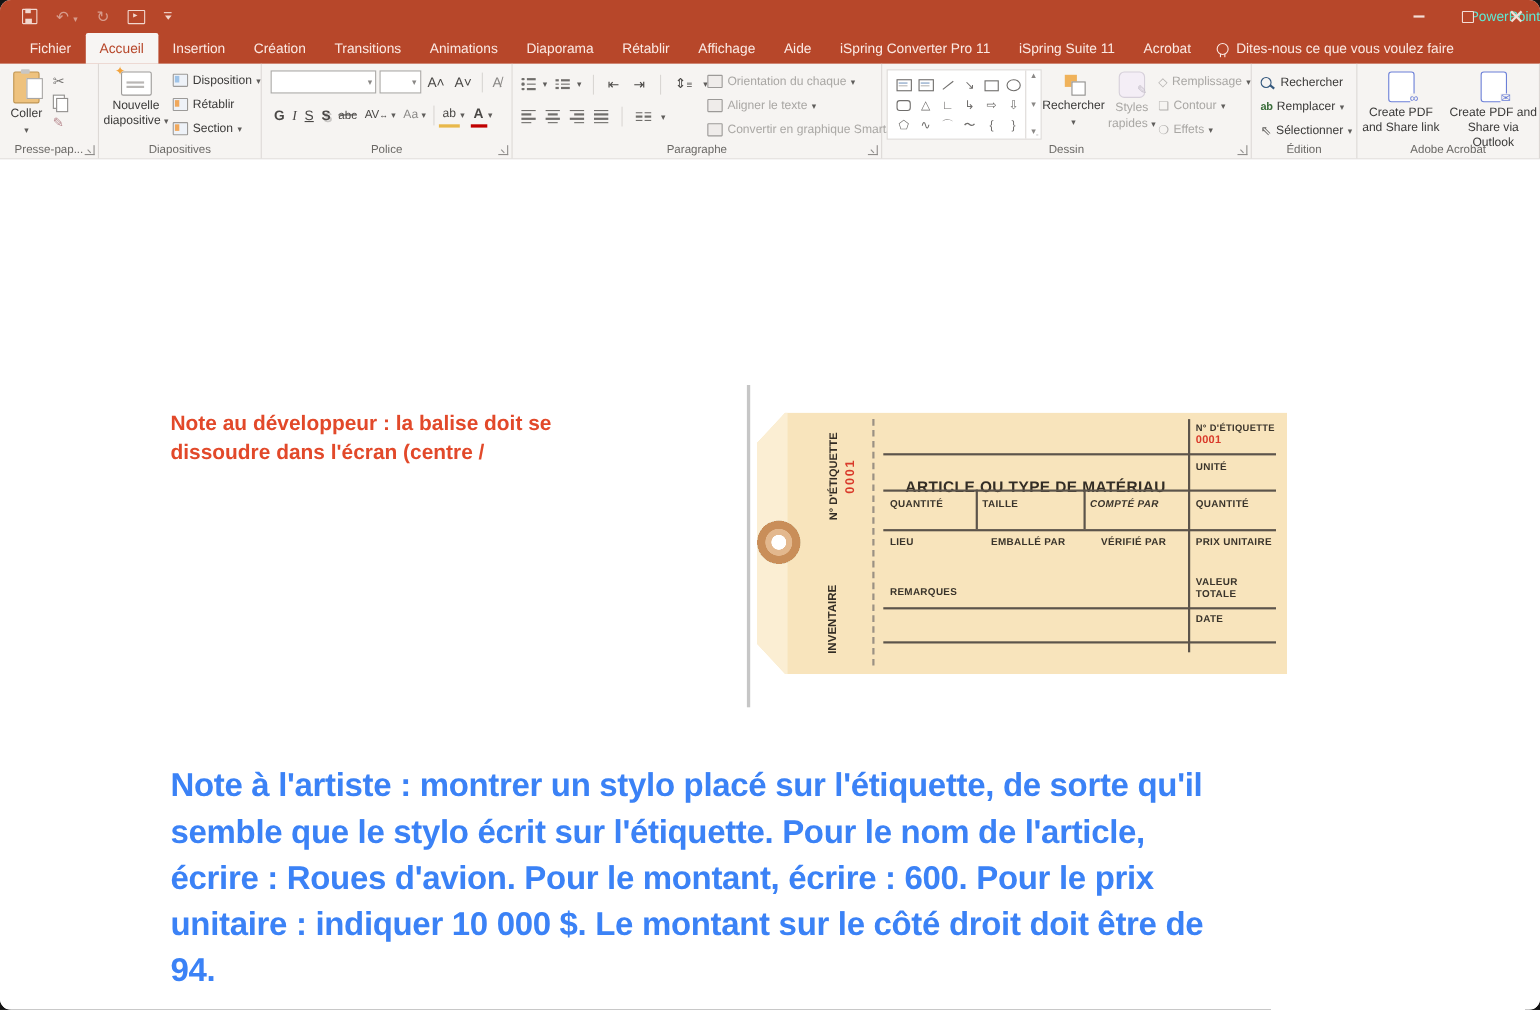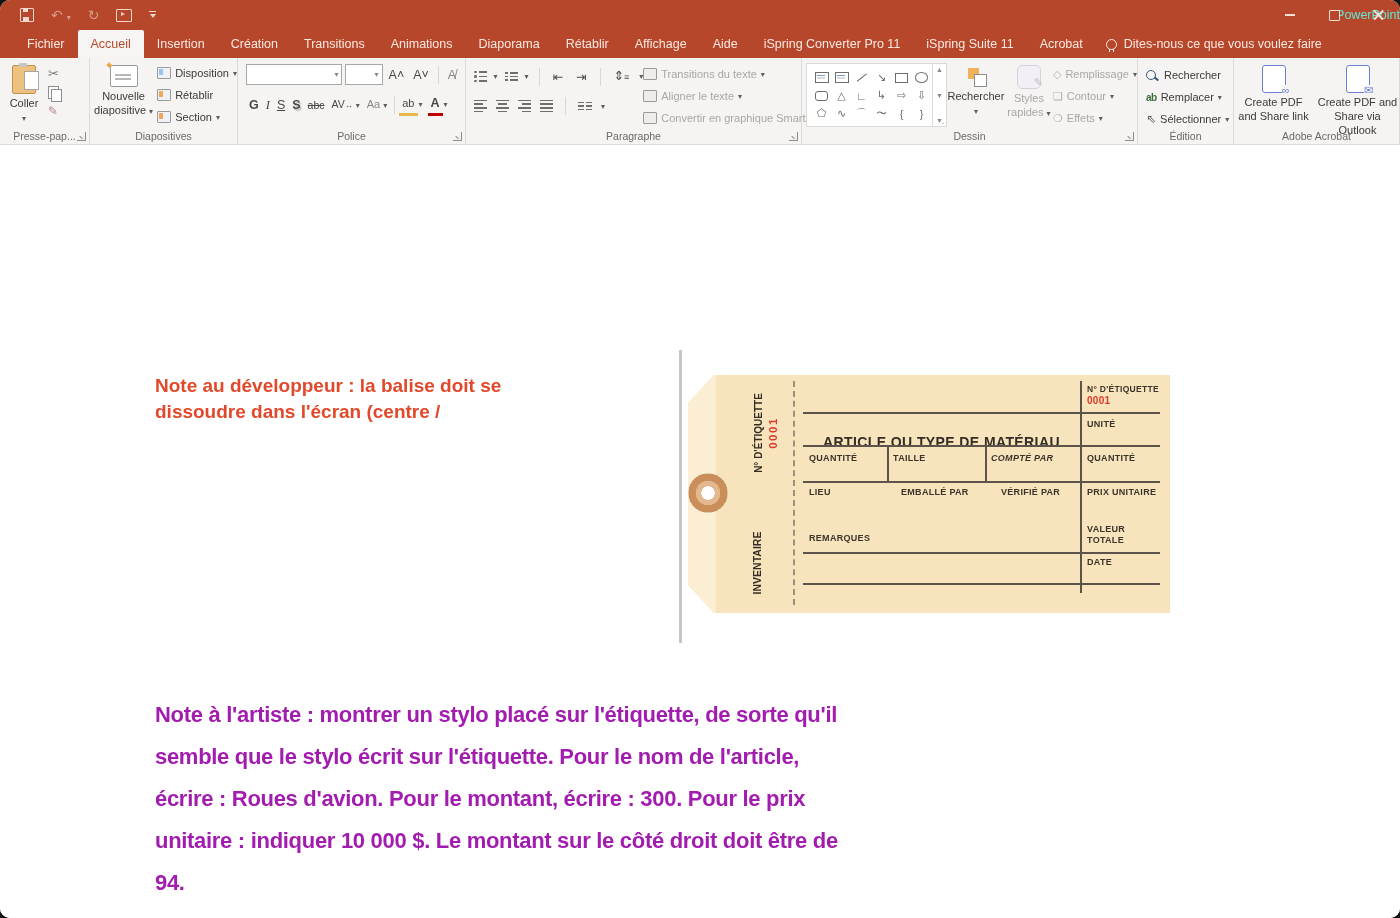--- a/index.html
+++ b/index.html
@@ -94,21 +94,21 @@
   .ic-replace{font-size:10px;color:#3b6e3b;font-weight:bold;letter-spacing:-0.5px;}
   .ic-select{color:#5f5d5b;font-size:12px;line-height:1;}
   
   .ic-pdf{width:22px;height:26px;border:1.5px solid #6b7fd7;border-radius:3px;position:relative;background:#fff;}
   .ic-pdf span{position:absolute;right:-5px;bottom:-4px;color:#6b7fd7;font-size:11px;background:#f6f4f2;line-height:1;}
 
   
   .slide{position:absolute;left:0;top:145px;width:1400px;height:773px;background:#fff;}
   .devnote{position:absolute;left:155px;top:228px;font-size:19px;font-weight:bold;line-height:26px;color:#e2492a;}
   .vline{position:absolute;left:679px;top:205px;width:3px;height:293px;background:#c6c6c6;}
-  .artistnote{position:absolute;left:155px;top:549px;font-size:22px;font-weight:600;line-height:42px;color:#a21caf;letter-spacing:-0.3px;}
+  .artistnote{position:absolute;left:155px;top:549px;font-size:30px;font-weight:600;line-height:42px;color:#3b82f6;letter-spacing:-0.3px;}
 
   
   .tag{position:absolute;left:688px;top:230px;width:482px;height:238px;background:#f8e4bc;
        clip-path:polygon(26px 0,100% 0,100% 100%,26px 100%,0 calc(100% - 28px),0 28px);}
   .tag .strip{position:absolute;left:0;top:0;bottom:0;width:28px;background:#fbeed3;}
   .grommet{position:absolute;left:0px;top:98px;width:40px;height:40px;border-radius:50%;
      background:radial-gradient(circle,#ffffff 0 6.5px,#e3b88e 7px 12px,#c98e59 12.5px 19.5px,rgba(120,85,45,.25) 19.5px 20px,transparent 20px);}
   .perf{position:absolute;left:105px;top:6px;height:224px;border-left:2px dashed #9b9183;}
   .vtext{position:absolute;white-space:nowrap;transform:translate(-50%,-50%) rotate(-90deg);font-weight:bold;color:#332d25;}
   .hl{position:absolute;left:115px;width:357px;height:1.5px;background:#5c544b;}
@@ -315,21 +315,21 @@
                 <i style="width:6px;"></i>
                 <i style="width:6px;"></i>
               </span>
             </span>
             <span class="dd">▾</span>
         </div>
       </div>
       <div style="padding-top:5px;">
         <div class="smallrow greyed">
             <span class="mini grey"></span>
-            <span>Transitions du texte</span>
+            <span>Orientation du chaque</span>
             <span class="dd">▾</span>
           </div>
         <div class="smallrow greyed">
             <span class="mini grey"></span>
             <span>Aligner le texte</span>
             <span class="dd">▾</span>
           </div>
         <div class="smallrow greyed">
             <span class="mini grey"></span>
             <span>Convertir en graphique SmartArt</span>
@@ -488,20 +488,20 @@
       <div class="tlabel" style="left:399px;top:112px;">PRIX UNITAIRE</div>
 
       <div class="tlabel" style="left:121px;top:158px;">REMARQUES</div>
       <div class="tlabel" style="left:399px;top:149px;line-height:11px;"><span>VALEUR</span><br><span>TOTALE</span></div>
       <div class="tlabel" style="left:399px;top:182px;">DATE</div>
     </div>
 
     <div class="artistnote">
       <div>Note à l'artiste : montrer un stylo placé sur l'étiquette, de sorte qu'il</div>
       <div>semble que le stylo écrit sur l'étiquette. Pour le nom de l'article,</div>
-      <div>écrire : Roues d'avion. Pour le montant, écrire : 300. Pour le prix</div>
+      <div>écrire : Roues d'avion. Pour le montant, écrire : 600. Pour le prix</div>
       <div>unitaire : indiquer 10 000 $. Le montant sur le côté droit doit être de</div>
       <div>94.</div>
     </div>
 
   </div>
 
 </div>
 
 </body></html>

